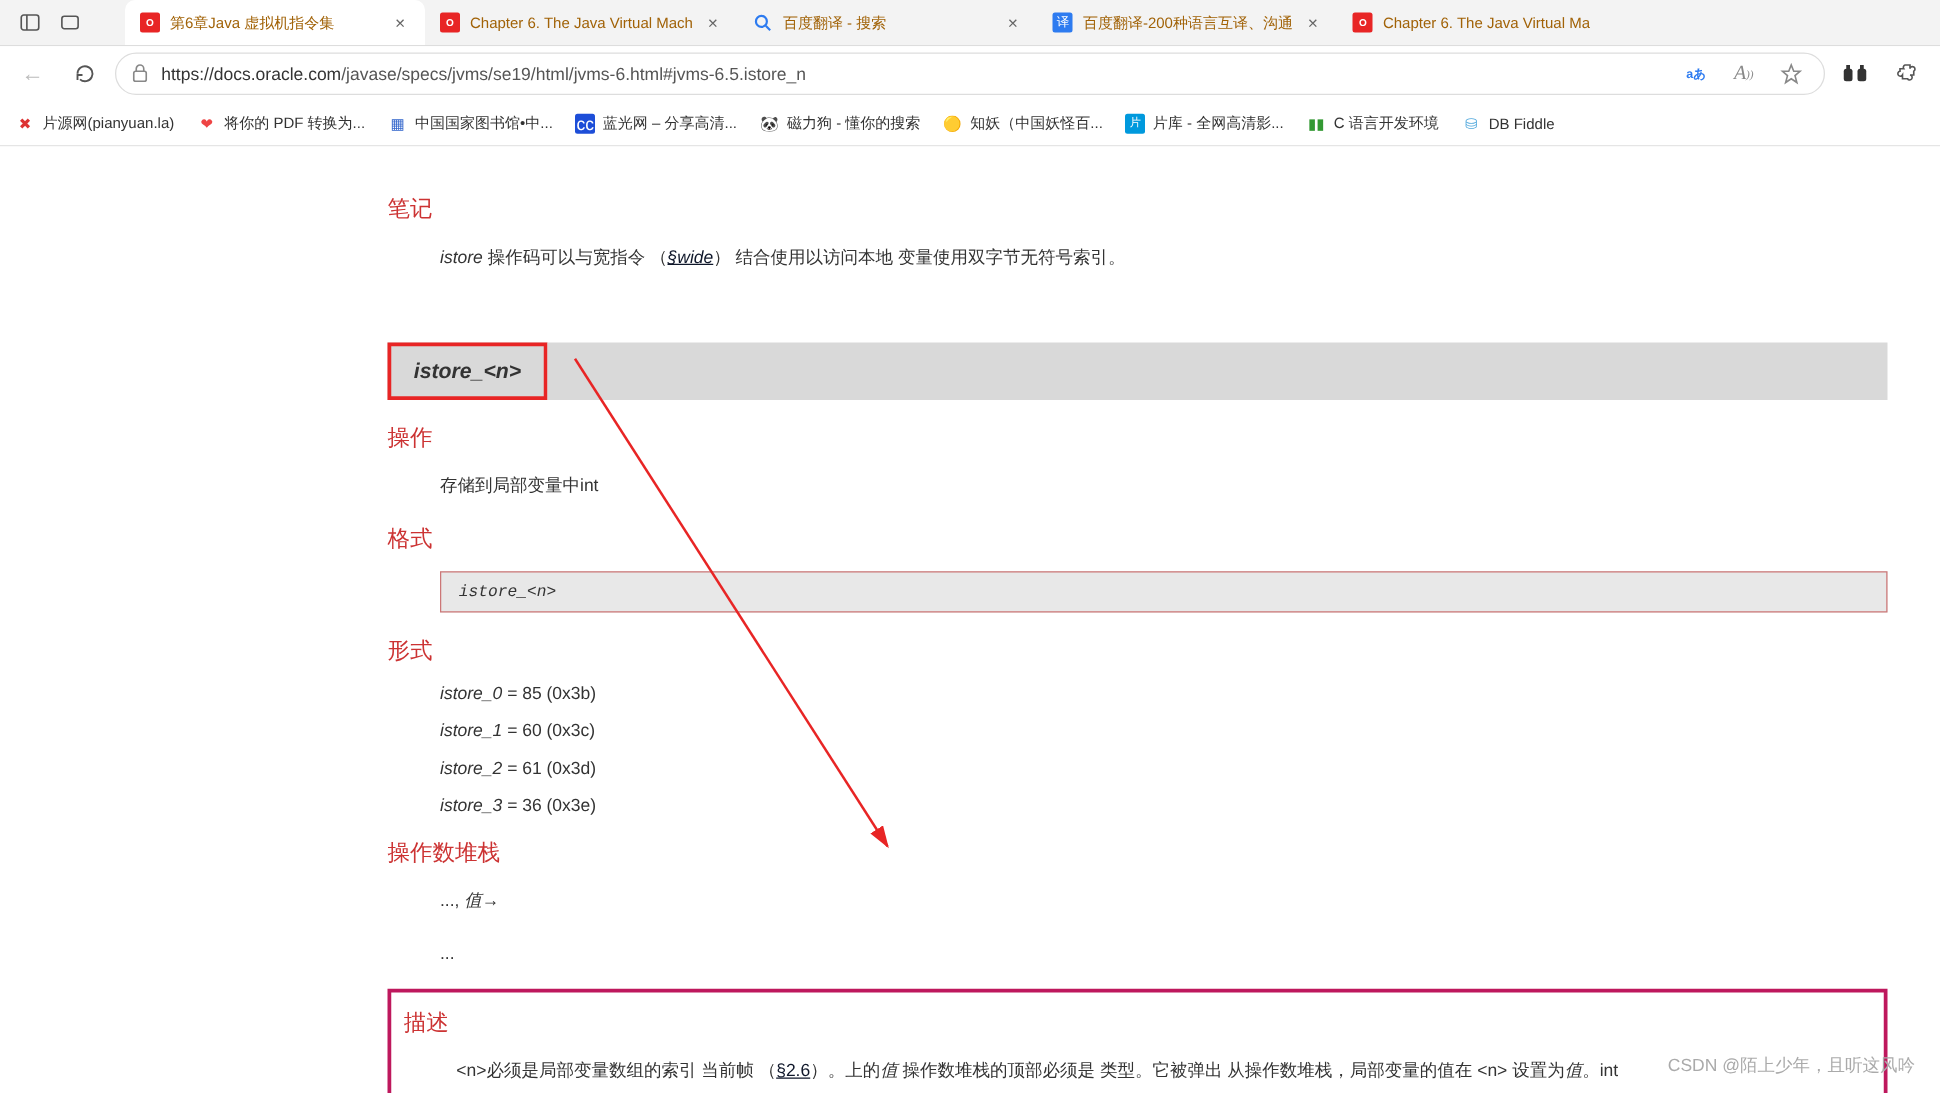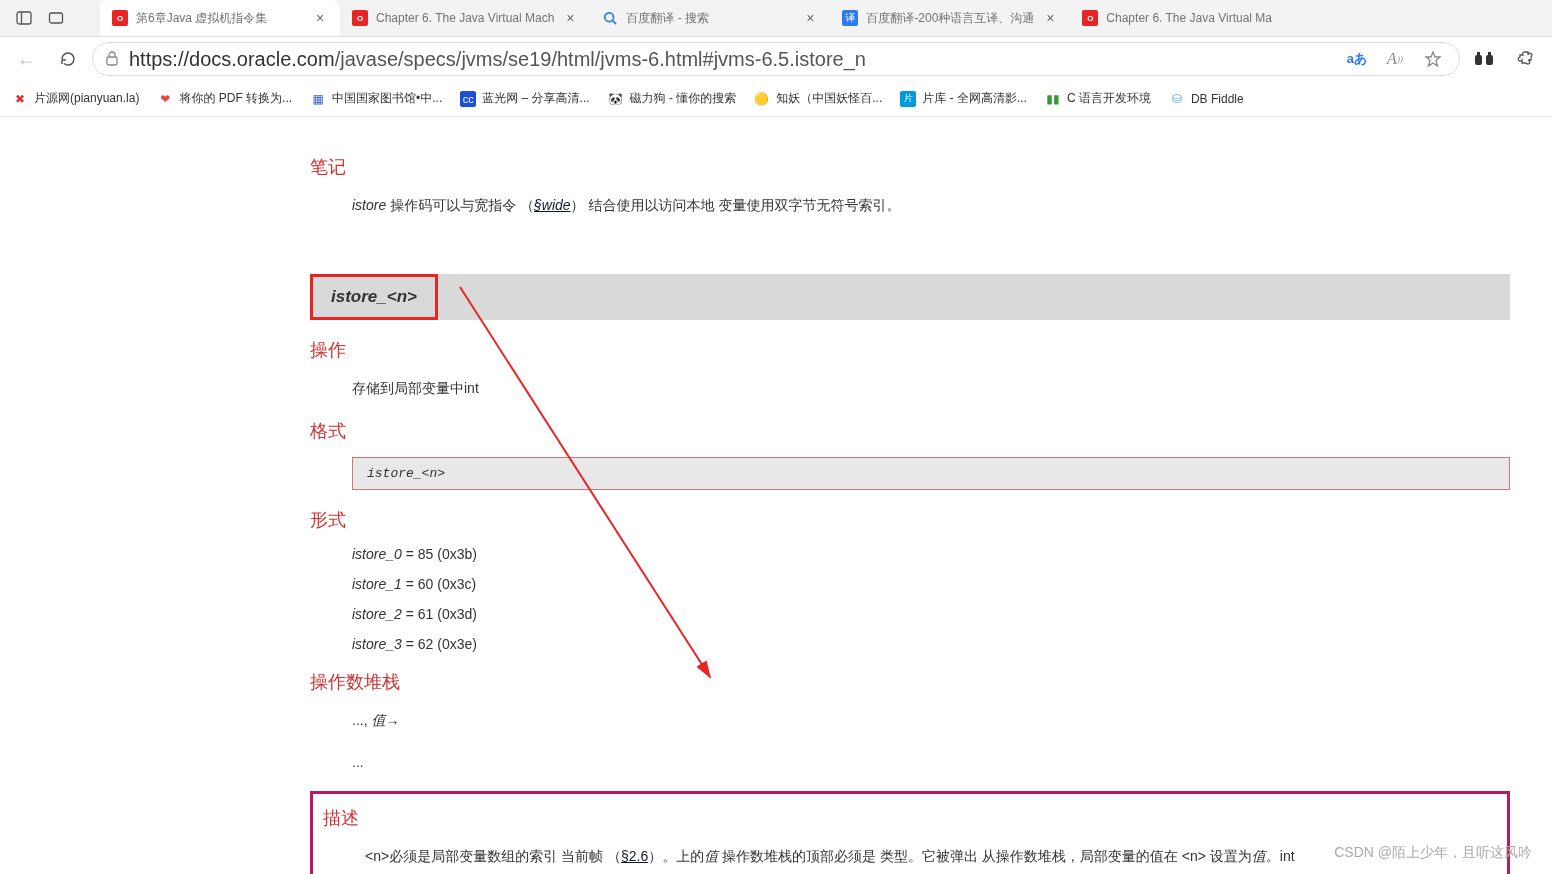--- a/index.html
+++ b/index.html
@@ -6,34 +6,34 @@
 body { font-family: Arial, "Microsoft YaHei", sans-serif; font-size: 14px; background: #fff; color: #333; }
 
 
 .browser-top { background: #f3f3f3; border-bottom: 1px solid #ddd; }
 .window-controls { display: flex; align-items: center; padding: 4px 8px; height: 36px; }
 .window-btn { width: 32px; height: 28px; display: flex; align-items: center; justify-content: center; cursor: pointer; }
 .tabs-bar { display: flex; align-items: flex-end; padding-left: 100px; height: 36px; margin-top: -36px; }
 .tab { display: flex; align-items: center; height: 36px; padding: 0 12px; min-width: 240px; max-width: 280px; border-radius: 8px 8px 0 0; cursor: pointer; gap: 8px; }
 .tab.active { background: #fff; }
 .tab-favicon { width: 16px; height: 16px; flex-shrink: 0; display: flex; align-items: center; justify-content: center; }
-.tab-title { flex: 1; white-space: nowrap; overflow: hidden; text-overflow: ellipsis; font-size: 12px; color: #737373; }
+.tab-title { flex: 1; white-space: nowrap; overflow: hidden; text-overflow: ellipsis; font-size: 12px; color: #a16207; }
 .tab-close { width: 16px; height: 16px; display: flex; align-items: center; justify-content: center; font-size: 14px; color: #666; }
 .favicon-oracle { background: #e82525; color: #fff; font-size: 8px; font-weight: bold; width: 16px; height: 16px; display: flex; align-items: center; justify-content: center; border-radius: 2px; }
 .favicon-baidu { color: #2d7bf0; font-weight: bold; }
 .favicon-trans { background: #2d7bf0; color: #fff; font-size: 10px; width: 16px; height: 16px; display: flex; align-items: center; justify-content: center; border-radius: 2px; }
 
 .addr-bar { display: flex; align-items: center; height: 44px; padding: 0 8px; gap: 6px; background: #fff; }
 .nav-btn { width: 36px; height: 36px; display: flex; align-items: center; justify-content: center; cursor: pointer; color: #555; font-size: 18px; border-radius: 4px; }
 .nav-btn.disabled { color: #bbb; cursor: default; }
 .url-input-wrap { flex: 1; display: flex; align-items: center; height: 34px; border: 1px solid #ddd; border-radius: 17px; padding: 0 12px; gap: 10px; }
-.url-text { flex: 1; font-size: 20px; color: #555; white-space: nowrap; overflow: hidden; }
+.url-text { flex: 1; font-size: 14px; color: #555; white-space: nowrap; overflow: hidden; }
 .url-text .host { color: #333; }
 .addr-icon { width: 28px; height: 28px; display: flex; align-items: center; justify-content: center; color: #888; cursor: pointer; font-size: 16px; }
-.addr-icon.aa { color: #2d7bf0; font-size: 13px; font-weight: bold; }
+.addr-icon.aa { color: #2d7bf0; font-size: 10px; font-weight: bold; }
 
 .bookmarks { display: flex; align-items: center; height: 36px; padding: 0 12px; gap: 18px; background: #fff; border-bottom: 1px solid #e5e5e5; }
 .bookmark { display: flex; align-items: center; gap: 6px; font-size: 12px; color: #333; cursor: pointer; white-space: nowrap; }
 .bm-icon { width: 16px; height: 16px; display: flex; align-items: center; justify-content: center; flex-shrink: 0; }
 
 
 .page { padding: 20px 0 40px 0; position: relative; }
 .content { margin-left: 310px; max-width: 1200px; }
 .section-label { color: #c33; font-size: 18px; margin: 18px 0 14px 0; }
 .indented { margin-left: 42px; margin-bottom: 16px; line-height: 1.8; }
@@ -161,21 +161,21 @@
     </div>
   <div class="bookmark">
       <span class="bm-icon" style="color:#e44">❤</span>
       <span>将你的 PDF 转换为...</span>
     </div>
   <div class="bookmark">
       <span class="bm-icon" style="color:#36c">▦</span>
       <span>中国国家图书馆•中...</span>
     </div>
   <div class="bookmark">
-      <span class="bm-icon" style="background:#1d4ed8;color:#fff;font-size:11px;border-radius:2px">cc</span>
+      <span class="bm-icon" style="background:#1d4ed8;color:#fff;font-size:14px;border-radius:2px">cc</span>
       <span>蓝光网 – 分享高清...</span>
     </div>
   <div class="bookmark">
       <span class="bm-icon">🐼</span>
       <span>磁力狗 - 懂你的搜索</span>
     </div>
   <div class="bookmark">
       <span class="bm-icon">🟡</span>
       <span>知妖（中国妖怪百...</span>
     </div>
@@ -214,21 +214,21 @@
     </div>
 
     <div class="section-label">格式</div>
     <div class="format-box">istore_&lt;n&gt;</div>
 
     <div class="section-label">形式</div>
     <div class="forms-list">
       <div><span class="istore-name">istore_0</span><span> = 85   (0x3b)</span></div>
       <div><span class="istore-name">istore_1</span><span> = 60   (0x3c)</span></div>
       <div><span class="istore-name">istore_2</span><span> = 61   (0x3d)</span></div>
-      <div><span class="istore-name">istore_3</span><span> = 62   (0x3e)</span></div>
+      <div><span class="istore-name">istore_3</span><span> = 36   (0x3e)</span></div>
     </div>
 
     <div class="section-label">操作数堆栈</div>
     <div class="indented">
       <span>..., </span><span class="italic">值</span><span>→</span>
     </div>
     <div class="indented">...</div>
 
     <div class="desc-box">
       <div class="section-label" style="margin-top:0">描述</div>

